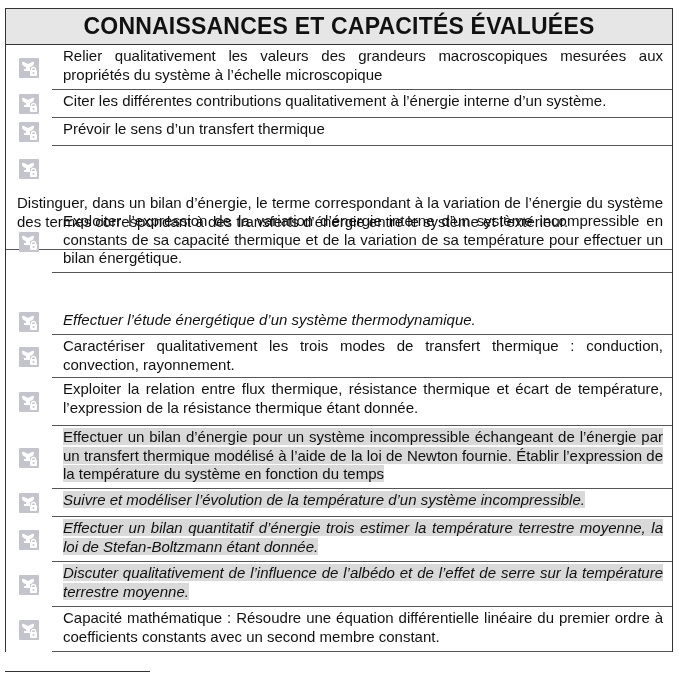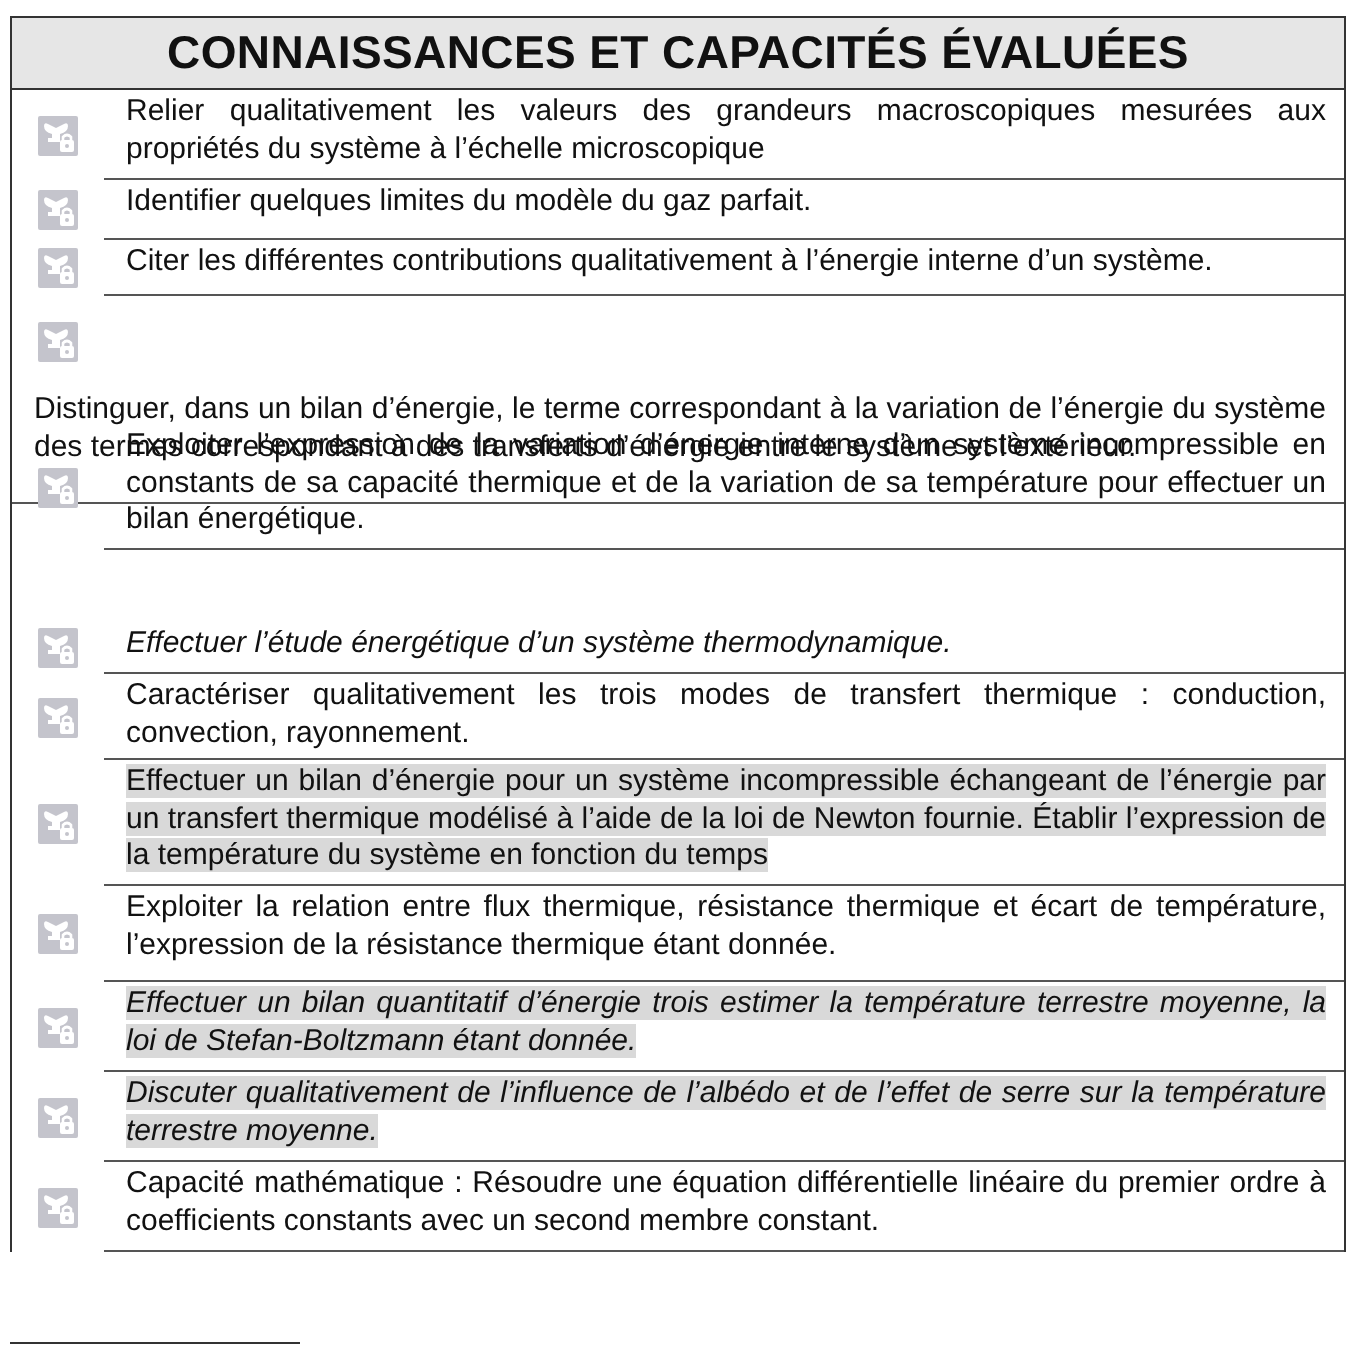--- a/index.html
+++ b/index.html
@@ -40,52 +40,52 @@
           <rect x="11" y="12" width="7" height="6" rx="1" fill="#fff"></rect>
           <path d="M12.5 12 V10.5 Q14.5 8.5 16.5 10.5 V12" stroke="#fff" stroke-width="1.3" fill="none"></path>
           <circle cx="14.5" cy="15" r="1" fill="#c4c4cc"></circle>
         </svg>
       </div>
     </div>
     <div class="text-cell">
       <span class="t"><span class="mark" style="background: transparent;">Relier qualitativement les valeurs des grandeurs macroscopiques mesurées aux propriétés du système à l’échelle microscopique</span></span>
     </div>
   </div>
-      <div class="row" style="height: 30px;">
-    <div class="icon-cell">
-      <div class="icon">
-        <svg width="20" height="20" viewBox="0 0 20 20">
-          <path d="M3 5 Q3 3 5 4 L9 6 L13 4 Q15 3 15 5 Q15 8 11 9 L11 11 L7 11 L7 9 Q3 8 3 5 Z" fill="#fff"></path>
-          <rect x="5" y="11" width="6" height="2" fill="#fff"></rect>
-          <rect x="11" y="12" width="7" height="6" rx="1" fill="#fff"></rect>
-          <path d="M12.5 12 V10.5 Q14.5 8.5 16.5 10.5 V12" stroke="#fff" stroke-width="1.3" fill="none"></path>
-          <circle cx="14.5" cy="15" r="1" fill="#c4c4cc"></circle>
-        </svg>
-      </div>
-    </div>
-    <div class="text-cell">
-      <span class="t"><span class="mark" style="background: transparent;">Identifier quelques limites du modèle du gaz parfait.</span></span>
-    </div>
-  </div>
       <div class="row" style="height: 28px;">
     <div class="icon-cell">
       <div class="icon">
         <svg width="20" height="20" viewBox="0 0 20 20">
           <path d="M3 5 Q3 3 5 4 L9 6 L13 4 Q15 3 15 5 Q15 8 11 9 L11 11 L7 11 L7 9 Q3 8 3 5 Z" fill="#fff"></path>
           <rect x="5" y="11" width="6" height="2" fill="#fff"></rect>
           <rect x="11" y="12" width="7" height="6" rx="1" fill="#fff"></rect>
           <path d="M12.5 12 V10.5 Q14.5 8.5 16.5 10.5 V12" stroke="#fff" stroke-width="1.3" fill="none"></path>
           <circle cx="14.5" cy="15" r="1" fill="#c4c4cc"></circle>
         </svg>
       </div>
     </div>
     <div class="text-cell">
       <span class="t"><span class="mark" style="background: transparent;">Citer les différentes contributions qualitativement à l’énergie interne d’un système.</span></span>
     </div>
   </div>
+      <div class="row" style="height: 28px;">
+    <div class="icon-cell">
+      <div class="icon">
+        <svg width="20" height="20" viewBox="0 0 20 20">
+          <path d="M3 5 Q3 3 5 4 L9 6 L13 4 Q15 3 15 5 Q15 8 11 9 L11 11 L7 11 L7 9 Q3 8 3 5 Z" fill="#fff"></path>
+          <rect x="5" y="11" width="6" height="2" fill="#fff"></rect>
+          <rect x="11" y="12" width="7" height="6" rx="1" fill="#fff"></rect>
+          <path d="M12.5 12 V10.5 Q14.5 8.5 16.5 10.5 V12" stroke="#fff" stroke-width="1.3" fill="none"></path>
+          <circle cx="14.5" cy="15" r="1" fill="#c4c4cc"></circle>
+        </svg>
+      </div>
+    </div>
+    <div class="text-cell">
+      <span class="t"><span class="mark" style="background: transparent;">Prévoir le sens d’un transfert thermique</span></span>
+    </div>
+  </div>
       <div class="row" style="height: 64px; flex-direction: column;">
     <div class="icon-cell">
       <div class="icon">
         <svg width="20" height="20" viewBox="0 0 20 20">
           <path d="M3 5 Q3 3 5 4 L9 6 L13 4 Q15 3 15 5 Q15 8 11 9 L11 11 L7 11 L7 9 Q3 8 3 5 Z" fill="#fff"></path>
           <rect x="5" y="11" width="6" height="2" fill="#fff"></rect>
           <rect x="11" y="12" width="7" height="6" rx="1" fill="#fff"></rect>
           <path d="M12.5 12 V10.5 Q14.5 8.5 16.5 10.5 V12" stroke="#fff" stroke-width="1.3" fill="none"></path>
           <circle cx="14.5" cy="15" r="1" fill="#c4c4cc"></circle>
         </svg>
@@ -136,50 +136,66 @@
           <rect x="11" y="12" width="7" height="6" rx="1" fill="#fff"></rect>
           <path d="M12.5 12 V10.5 Q14.5 8.5 16.5 10.5 V12" stroke="#fff" stroke-width="1.3" fill="none"></path>
           <circle cx="14.5" cy="15" r="1" fill="#c4c4cc"></circle>
         </svg>
       </div>
     </div>
     <div class="text-cell">
       <span class="t"><span class="mark" style="background: transparent;">Caractériser qualitativement les trois modes de transfert thermique : conduction, convection, rayonnement.</span></span>
     </div>
   </div>
+      <div class="row" style="height: 48px;">
+    <div class="icon-cell">
+      <div class="icon">
+        <svg width="20" height="20" viewBox="0 0 20 20">
+          <path d="M3 5 Q3 3 5 4 L9 6 L13 4 Q15 3 15 5 Q15 8 11 9 L11 11 L7 11 L7 9 Q3 8 3 5 Z" fill="#fff"></path>
+          <rect x="5" y="11" width="6" height="2" fill="#fff"></rect>
+          <rect x="11" y="12" width="7" height="6" rx="1" fill="#fff"></rect>
+          <path d="M12.5 12 V10.5 Q14.5 8.5 16.5 10.5 V12" stroke="#fff" stroke-width="1.3" fill="none"></path>
+          <circle cx="14.5" cy="15" r="1" fill="#c4c4cc"></circle>
+        </svg>
+      </div>
+    </div>
+    <div class="text-cell">
+      <span class="t"><span class="mark" style="background: transparent;">Exploiter la relation entre flux thermique, résistance thermique et écart de température, l’expression de la résistance thermique étant donnée.</span></span>
+    </div>
+  </div>
       <div class="row hl" style="height: 63px;">
     <div class="icon-cell">
       <div class="icon">
         <svg width="20" height="20" viewBox="0 0 20 20">
           <path d="M3 5 Q3 3 5 4 L9 6 L13 4 Q15 3 15 5 Q15 8 11 9 L11 11 L7 11 L7 9 Q3 8 3 5 Z" fill="#fff"></path>
           <rect x="5" y="11" width="6" height="2" fill="#fff"></rect>
           <rect x="11" y="12" width="7" height="6" rx="1" fill="#fff"></rect>
           <path d="M12.5 12 V10.5 Q14.5 8.5 16.5 10.5 V12" stroke="#fff" stroke-width="1.3" fill="none"></path>
           <circle cx="14.5" cy="15" r="1" fill="#c4c4cc"></circle>
         </svg>
       </div>
     </div>
     <div class="text-cell">
       <span class="t"><span class="mark">Effectuer un bilan d’énergie pour un système incompressible échangeant de l’énergie par un transfert thermique modélisé à l’aide de la loi de Newton fournie. Établir l’expression de la température du système en fonction du temps</span></span>
     </div>
   </div>
-      <div class="row" style="height: 48px;">
-    <div class="icon-cell">
-      <div class="icon">
-        <svg width="20" height="20" viewBox="0 0 20 20">
-          <path d="M3 5 Q3 3 5 4 L9 6 L13 4 Q15 3 15 5 Q15 8 11 9 L11 11 L7 11 L7 9 Q3 8 3 5 Z" fill="#fff"></path>
-          <rect x="5" y="11" width="6" height="2" fill="#fff"></rect>
-          <rect x="11" y="12" width="7" height="6" rx="1" fill="#fff"></rect>
-          <path d="M12.5 12 V10.5 Q14.5 8.5 16.5 10.5 V12" stroke="#fff" stroke-width="1.3" fill="none"></path>
-          <circle cx="14.5" cy="15" r="1" fill="#c4c4cc"></circle>
-        </svg>
-      </div>
-    </div>
-    <div class="text-cell">
-      <span class="t"><span class="mark" style="background: transparent;">Exploiter la relation entre flux thermique, résistance thermique et écart de température, l’expression de la résistance thermique étant donnée.</span></span>
+      <div class="row italic hl" style="height: 28px;">
+    <div class="icon-cell">
+      <div class="icon">
+        <svg width="20" height="20" viewBox="0 0 20 20">
+          <path d="M3 5 Q3 3 5 4 L9 6 L13 4 Q15 3 15 5 Q15 8 11 9 L11 11 L7 11 L7 9 Q3 8 3 5 Z" fill="#fff"></path>
+          <rect x="5" y="11" width="6" height="2" fill="#fff"></rect>
+          <rect x="11" y="12" width="7" height="6" rx="1" fill="#fff"></rect>
+          <path d="M12.5 12 V10.5 Q14.5 8.5 16.5 10.5 V12" stroke="#fff" stroke-width="1.3" fill="none"></path>
+          <circle cx="14.5" cy="15" r="1" fill="#c4c4cc"></circle>
+        </svg>
+      </div>
+    </div>
+    <div class="text-cell">
+      <span class="t"><span class="mark">Suivre et modéliser l’évolution de la température d’un système incompressible.</span></span>
     </div>
   </div>
       <div class="row italic hl" style="height: 45px;">
     <div class="icon-cell">
       <div class="icon">
         <svg width="20" height="20" viewBox="0 0 20 20">
           <path d="M3 5 Q3 3 5 4 L9 6 L13 4 Q15 3 15 5 Q15 8 11 9 L11 11 L7 11 L7 9 Q3 8 3 5 Z" fill="#fff"></path>
           <rect x="5" y="11" width="6" height="2" fill="#fff"></rect>
           <rect x="11" y="12" width="7" height="6" rx="1" fill="#fff"></rect>
           <path d="M12.5 12 V10.5 Q14.5 8.5 16.5 10.5 V12" stroke="#fff" stroke-width="1.3" fill="none"></path>

